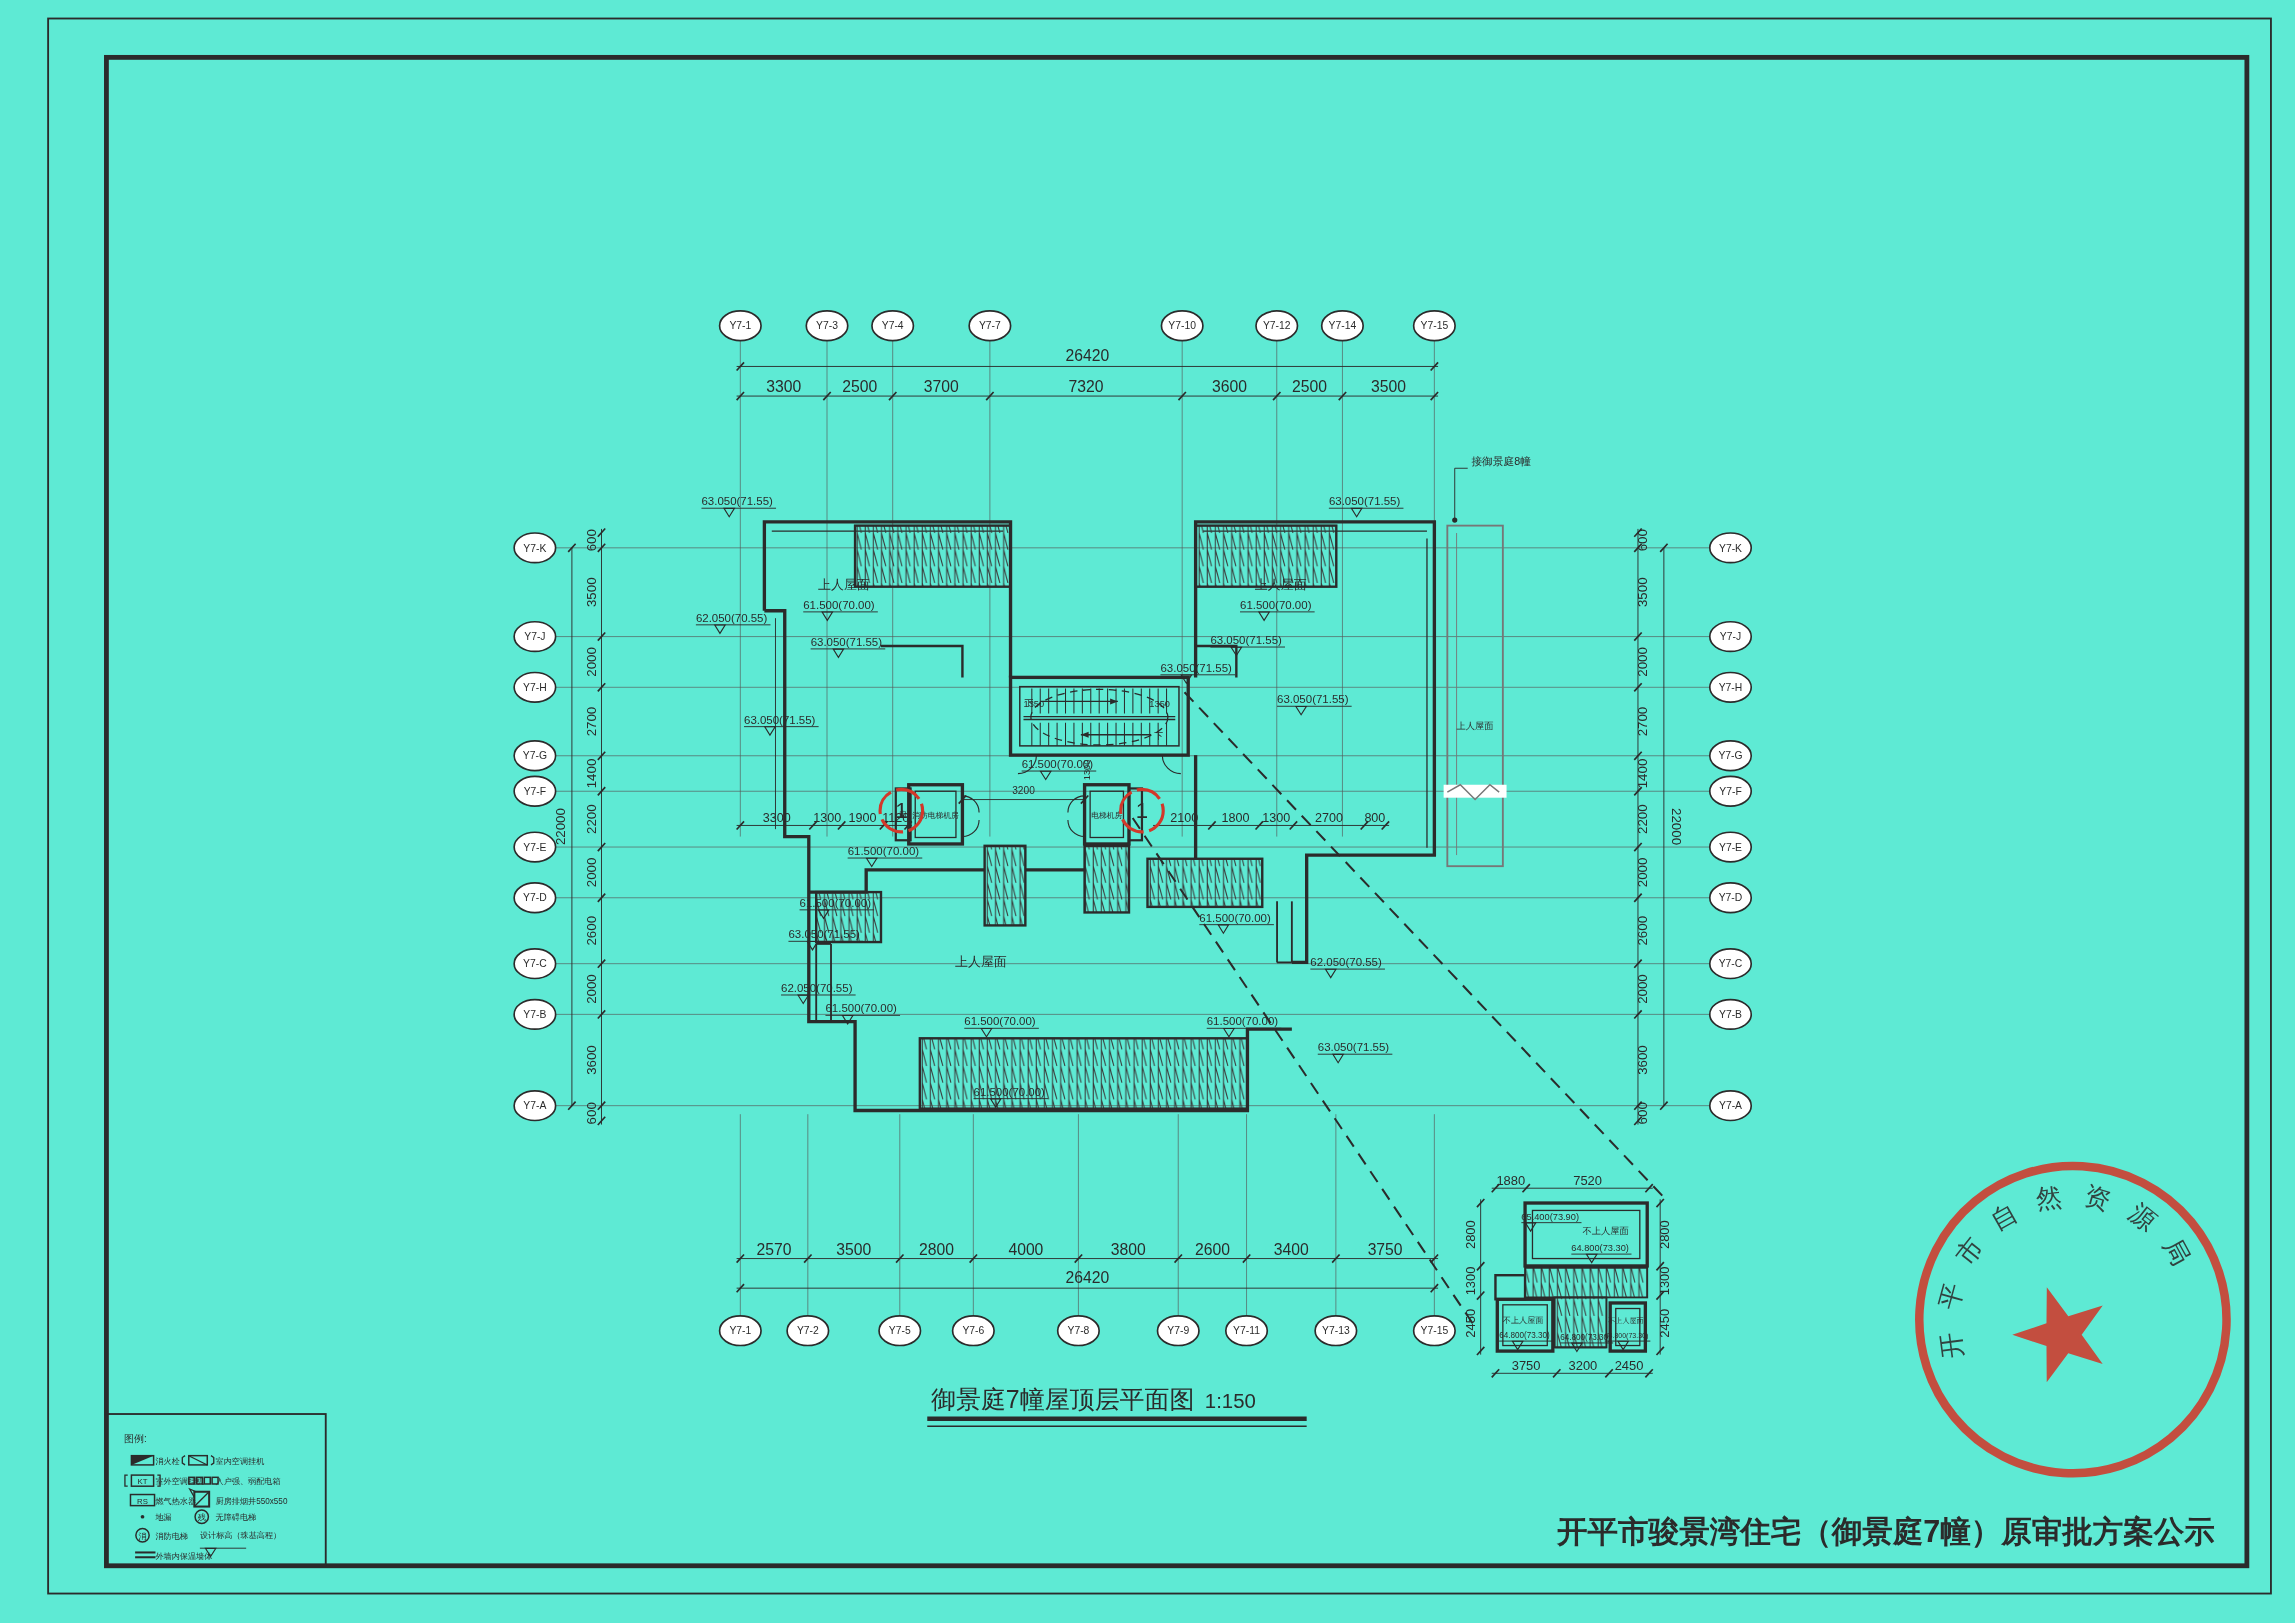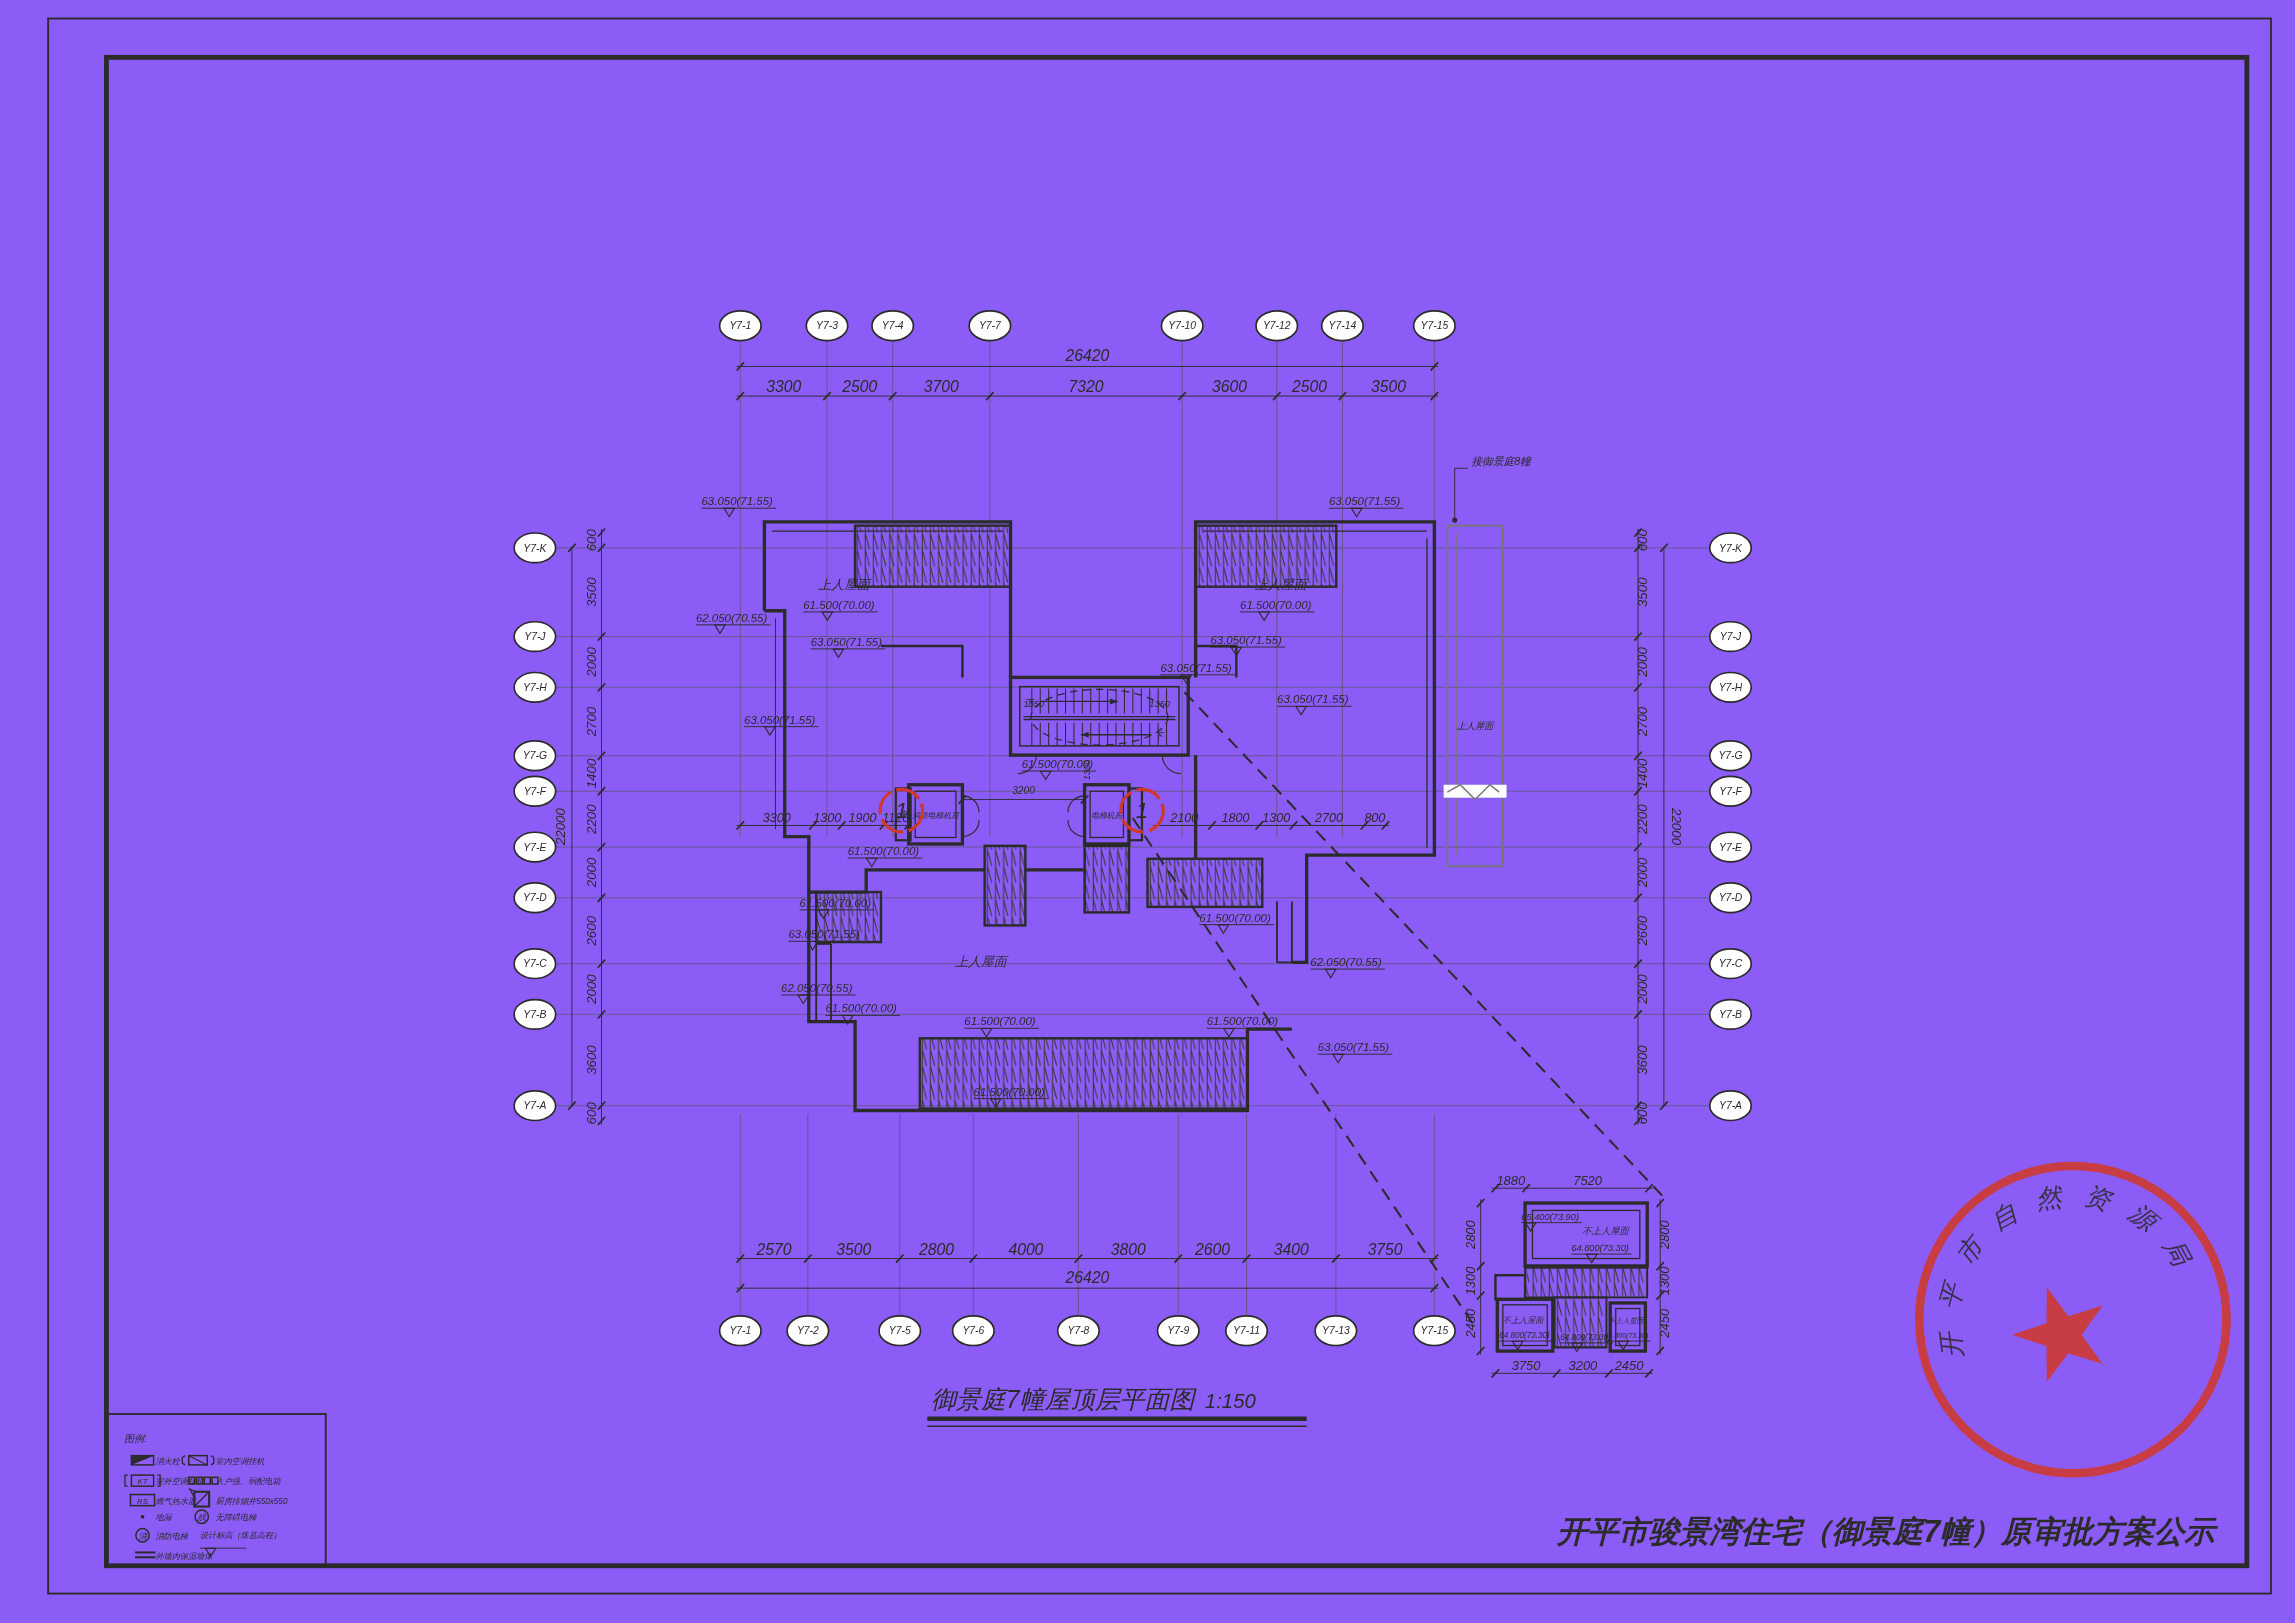--- a/index.html
+++ b/index.html
@@ -1,16 +1,16 @@
 <!DOCTYPE html>
 <html style="font-size:7.4px"><head>
 <meta charset="utf-8">
 <style>
   html,body{margin:0;padding:0;background:#dcdcda;}
-  .sheet{width:100vw;aspect-ratio:1240/877;background:#8b5cf6;position:relative;overflow:hidden;font-style:italic;}
+  .sheet{width:100vw;aspect-ratio:1240/877;background:#5eead4;position:relative;overflow:hidden;}
   svg{display:block;width:100%;height:100%;}
   text{font-family:"Liberation Sans",sans-serif;fill:#2b2b2b;}
   .tb{font-weight:bold;}
 </style>
 </head>
 <body>
 
 <div class="sheet">
 <svg id="cad" viewBox="0 0 1240 877" preserveAspectRatio="xMidYMid meet">
   <defs>

